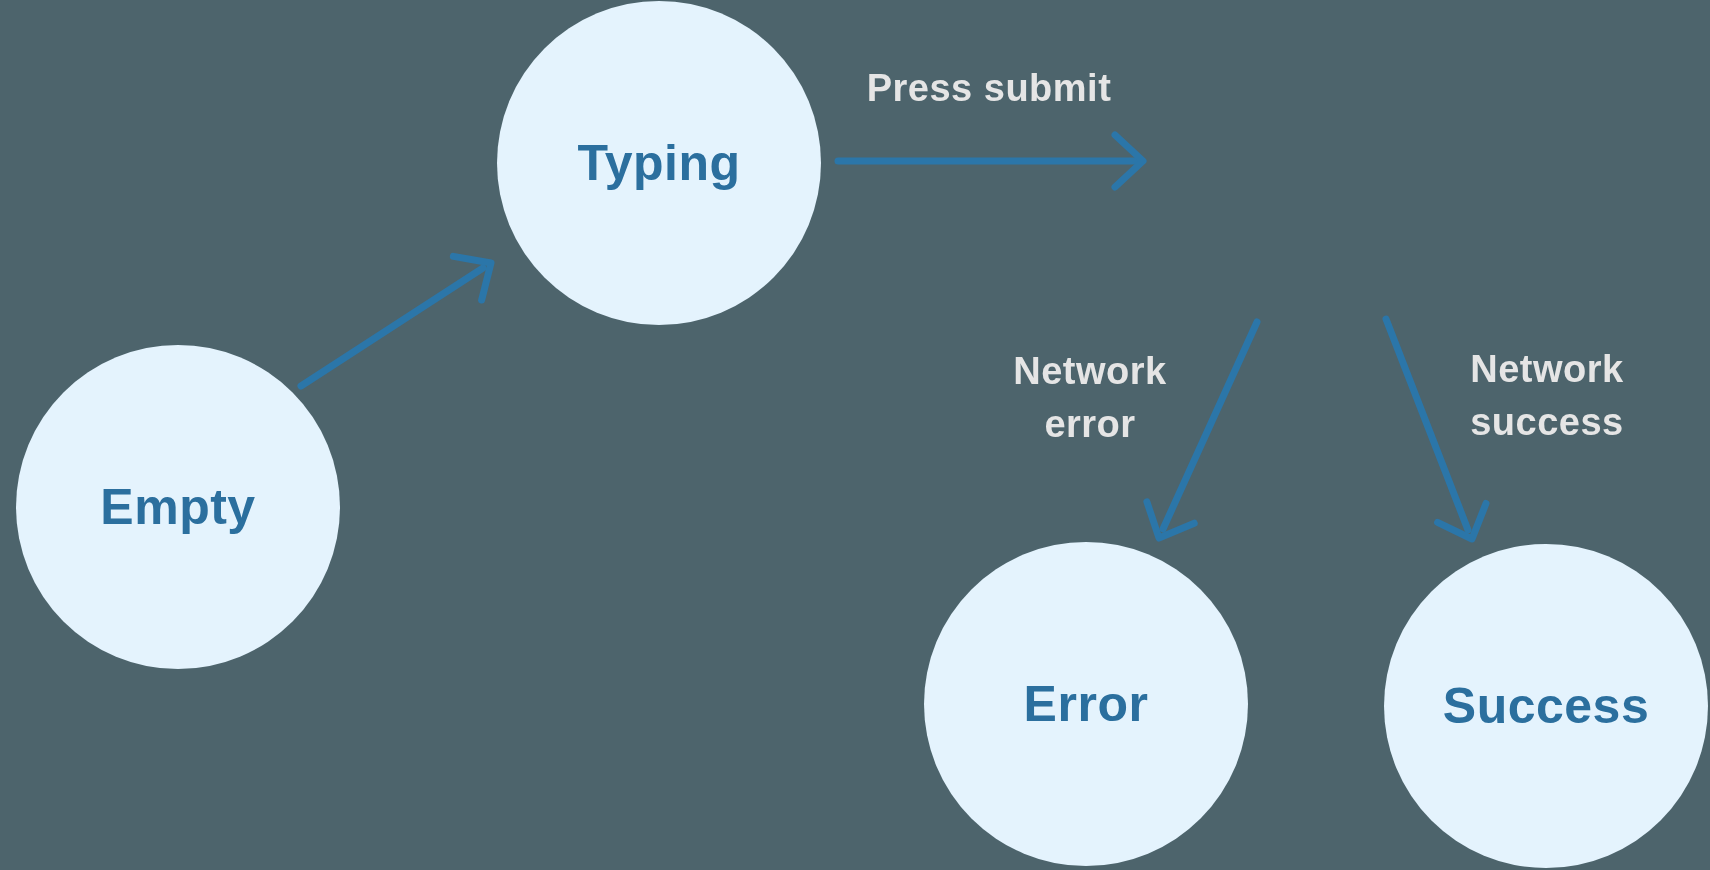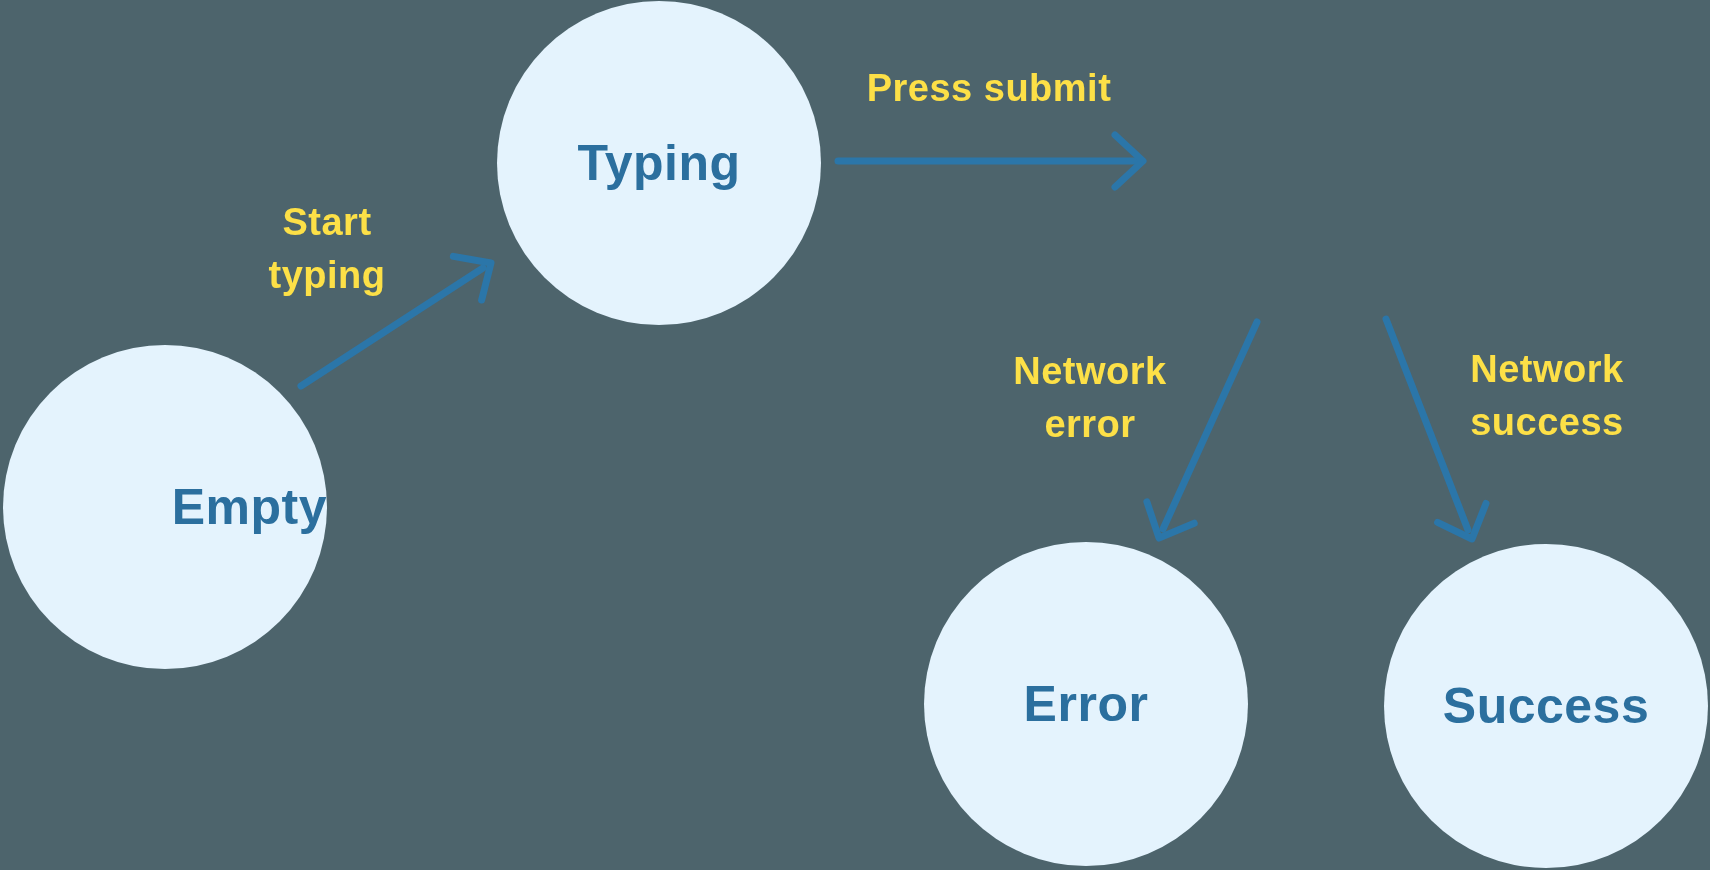--- a/index.html
+++ b/index.html
@@ -33,21 +33,21 @@
     color: #2b6f9e;
   }
   .edge-label {
     position: absolute;
     width: 300px;
     text-align: center;
     font-size: 38px;
     font-weight: 700;
     letter-spacing: 0.5px;
     line-height: 53px;
-    color: #fde047;
+    color: #e5e5e5;
   }
   .edge-label span { display: block; }
   .edge-label.single { line-height: 48px; }
   .edge-label.single span { display: inline; }
 </style>
 </head>
 <body>
 
 <div class="canvas">
 
@@ -59,41 +59,37 @@
     <line x1="838" y1="161" x2="1135" y2="161"></line>
     <path d="M -28 -26 L 0 0 L -28 26" transform="translate(1143 161) rotate(0)"></path>
 
     <line x1="1257" y1="322" x2="1163" y2="529"></line>
     <path d="M -28 -26 L 0 0 L -28 26" transform="translate(1159 538) rotate(114.4)"></path>
 
     <line x1="1386" y1="319" x2="1468" y2="530"></line>
     <path d="M -28 -26 L 0 0 L -28 26" transform="translate(1472 539) rotate(68.6)"></path>
   </svg>
 
-  <div class="node" style="left:3px; top:345px;justify-content:flex-end;">
+  <div class="node" style="left:16px; top:345px;">
     <span class="node-label">Empty</span>
   </div>
 
   <div class="node" style="left:497px; top:1px;">
     <span class="node-label">Typing</span>
   </div>
 
 
   <div class="node" style="left:924px; top:542px;">
     <span class="node-label">Error</span>
   </div>
 
   <div class="node" style="left:1384px; top:544px;">
     <span class="node-label">Success</span>
   </div>
 
-  <div class="edge-label" style="left:177px; top:196px;">
-    <span>Start</span>
-    <span>typing</span>
-  </div>
 
   <div class="edge-label single" style="left:839px; top:64px;">
     <span>Press submit</span>
   </div>
 
   <div class="edge-label" style="left:940px; top:345px;">
     <span>Network</span>
     <span>error</span>
   </div>
 

